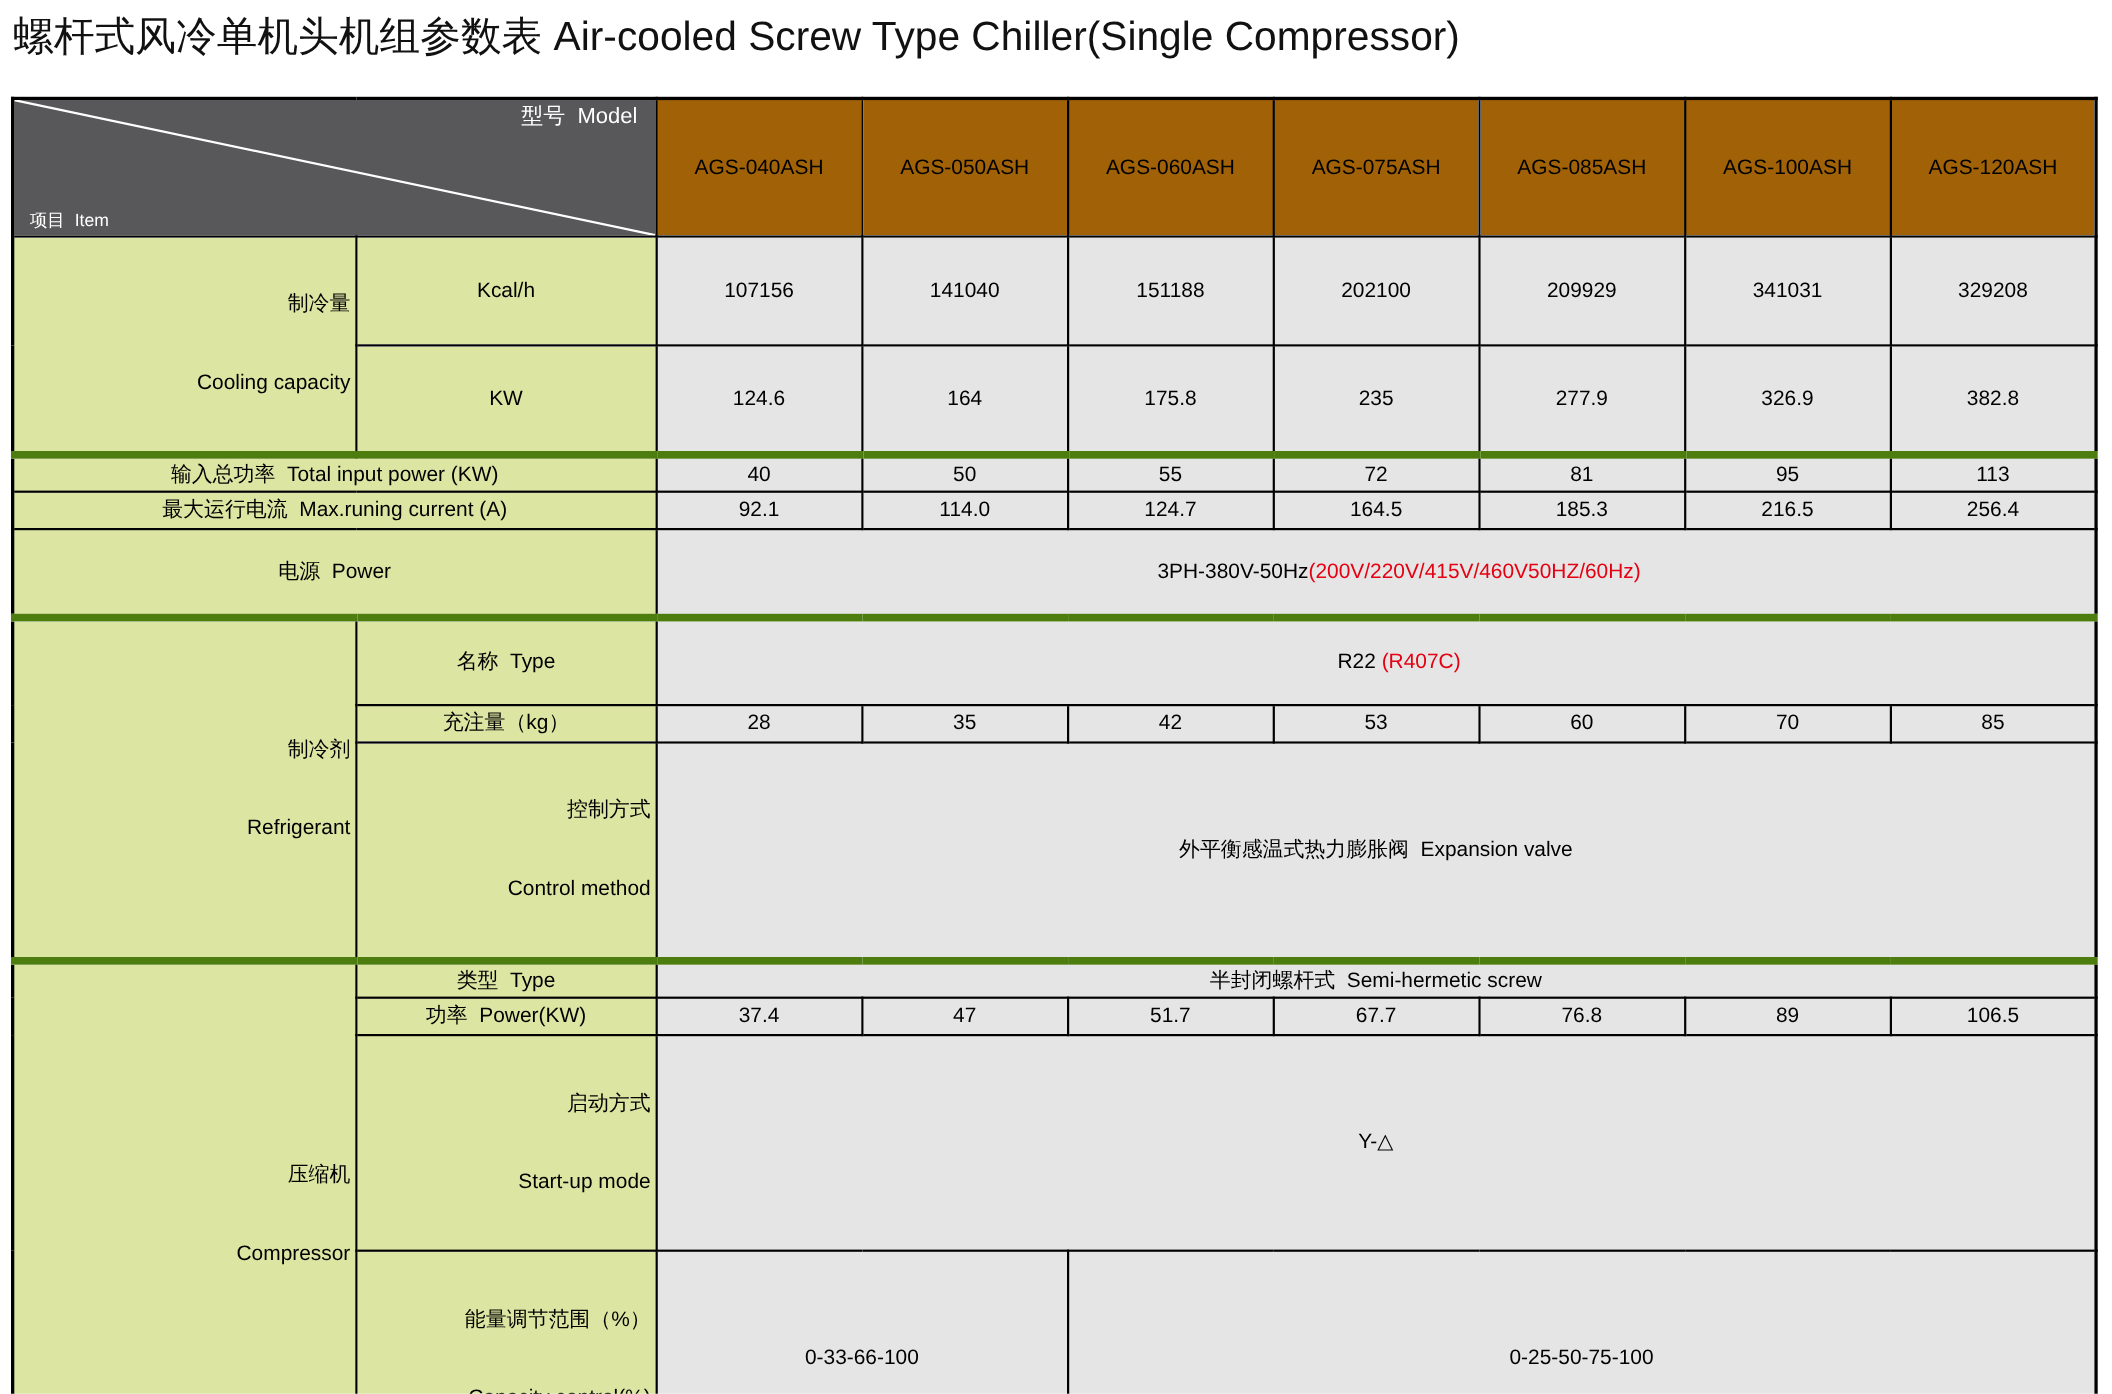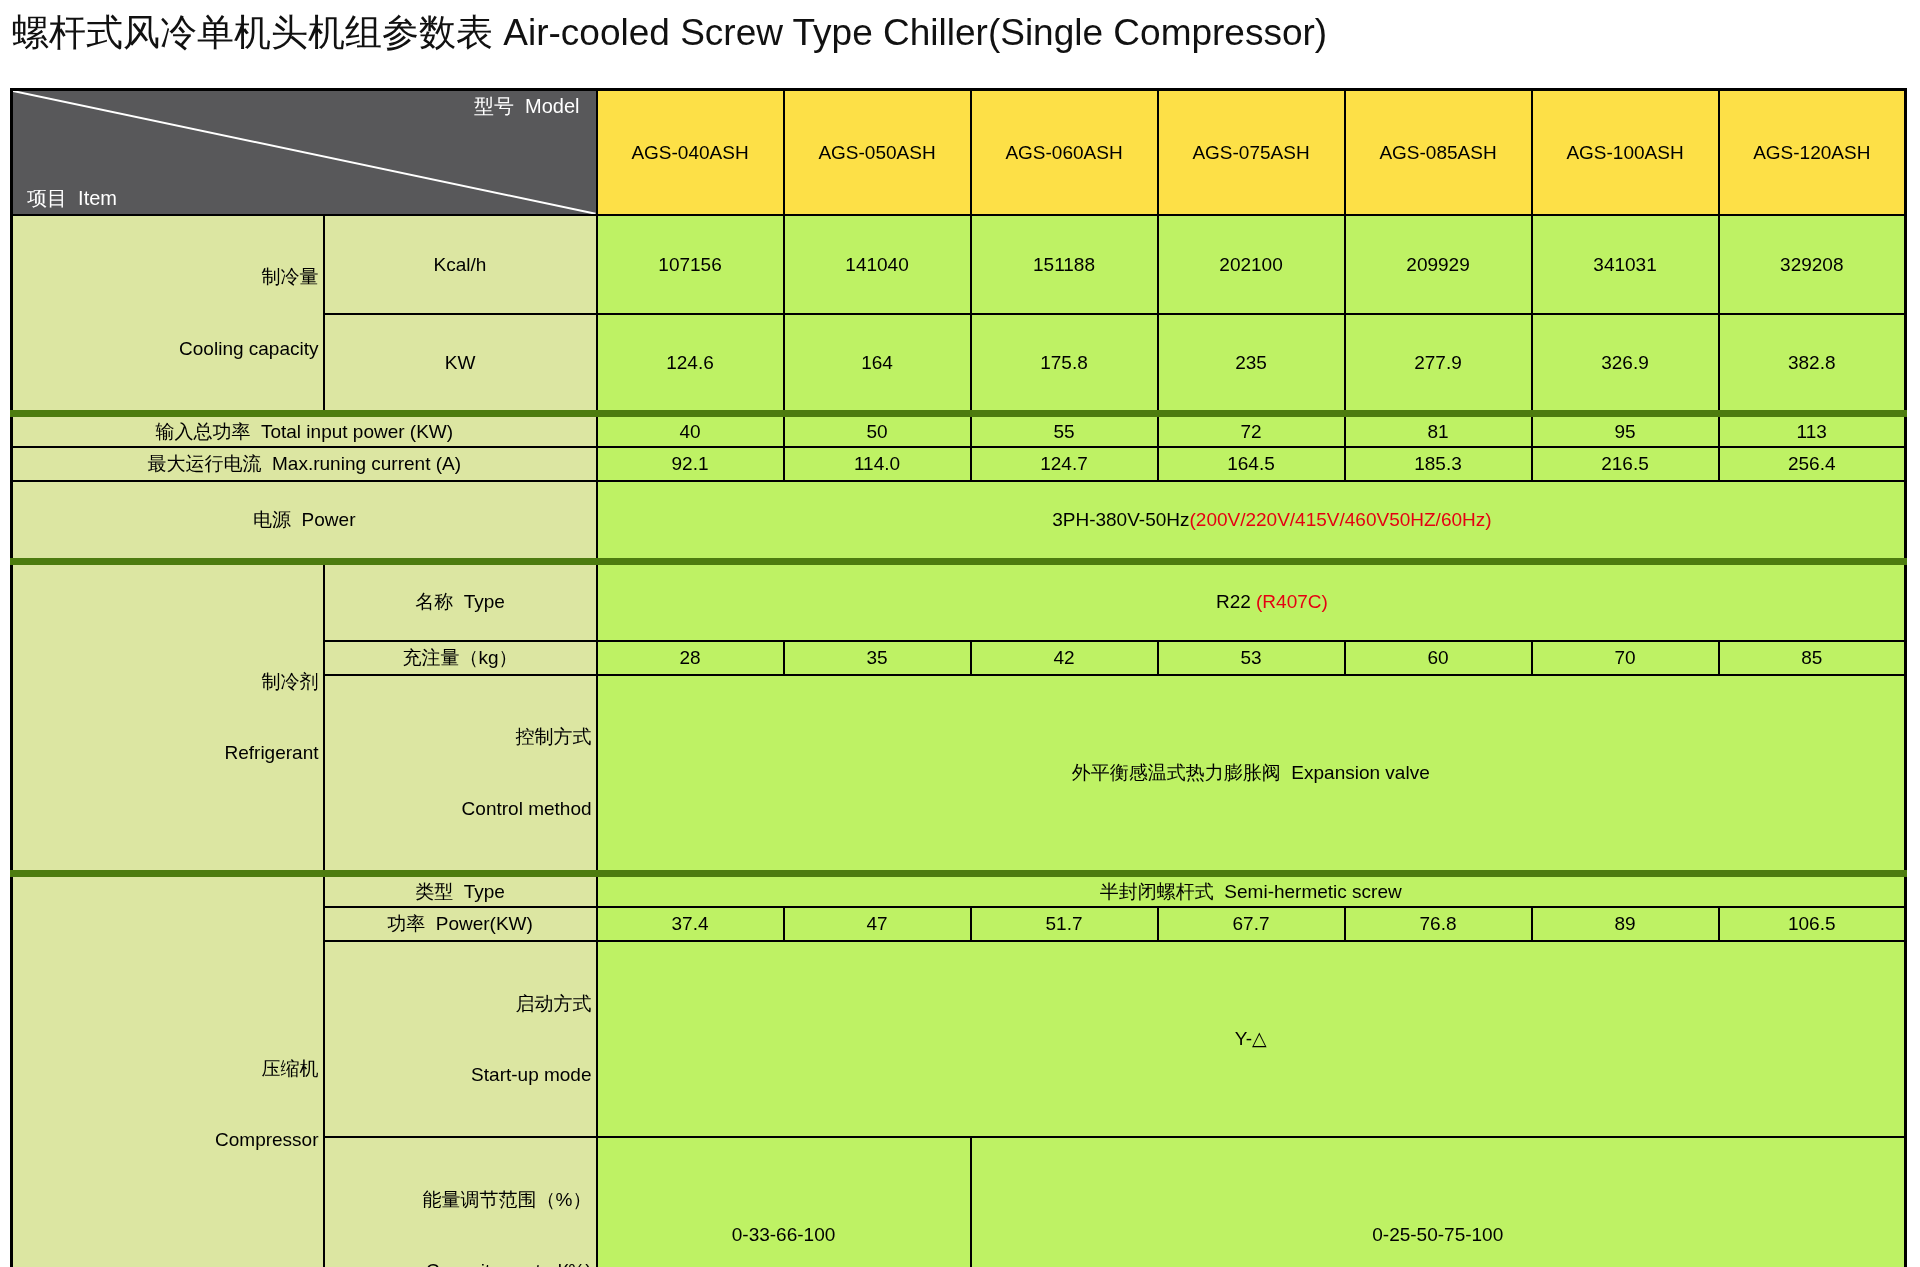--- a/index.html
+++ b/index.html
@@ -6,24 +6,24 @@
   body{font-family:"Liberation Sans","DejaVu Sans",sans-serif;color:#000;}
   .page{width:1920px;height:1267px;box-sizing:border-box;padding:6px 10px;overflow:hidden;}
   .title{font-size:37px;font-weight:500;margin:2px 0 4px 2px;white-space:pre;color:#111;}
   table.spec{border-collapse:collapse;table-layout:fixed;width:1894px;margin-top:30px;border:3px solid #000;}
   table.spec td{border:2px solid #000;text-align:center;vertical-align:middle;font-size:19px;
     padding:2px 4px;box-sizing:border-box;white-space:pre-wrap;overflow:hidden;line-height:1.25;}
   tr.sec > td{border-top:7px solid #4d7c0f;}
   td.corner{background:#58585a;color:#fff;position:relative;padding:0;}
   td.corner svg{position:absolute;left:0;top:0;width:100%;height:100%;display:block;}
   td.corner .cm{position:absolute;top:3px;right:16px;font-size:20px;}
-  td.corner .ci{position:absolute;bottom:3px;left:14px;font-size:20px;}
-  td.mh{background:#fde047;font-size:19px;}
+  td.corner .ci{position:absolute;bottom:3px;left:14px;font-size:16px;}
+  td.mh{background:#a16207;font-size:19px;}
   td.grp,td.sub{background:#dce6a2;}
-  td.val{background:#bef264;}
+  td.val{background:#e5e5e5;}
   .red{color:#e50012;}
   .l2{display:block;text-align:right;}
   tr.h40{height:40px;margin-top:48px;} tr.h34{height:34px;}
   tr.h62{height:62px;} tr.h66{height:66px;}
 </style>
 </head>
 <body>
 
 <div class="page">
   <h1 class="title">螺杆式风冷单机头机组参数表 Air-cooled Screw Type Chiller(Single Compressor)</h1>

